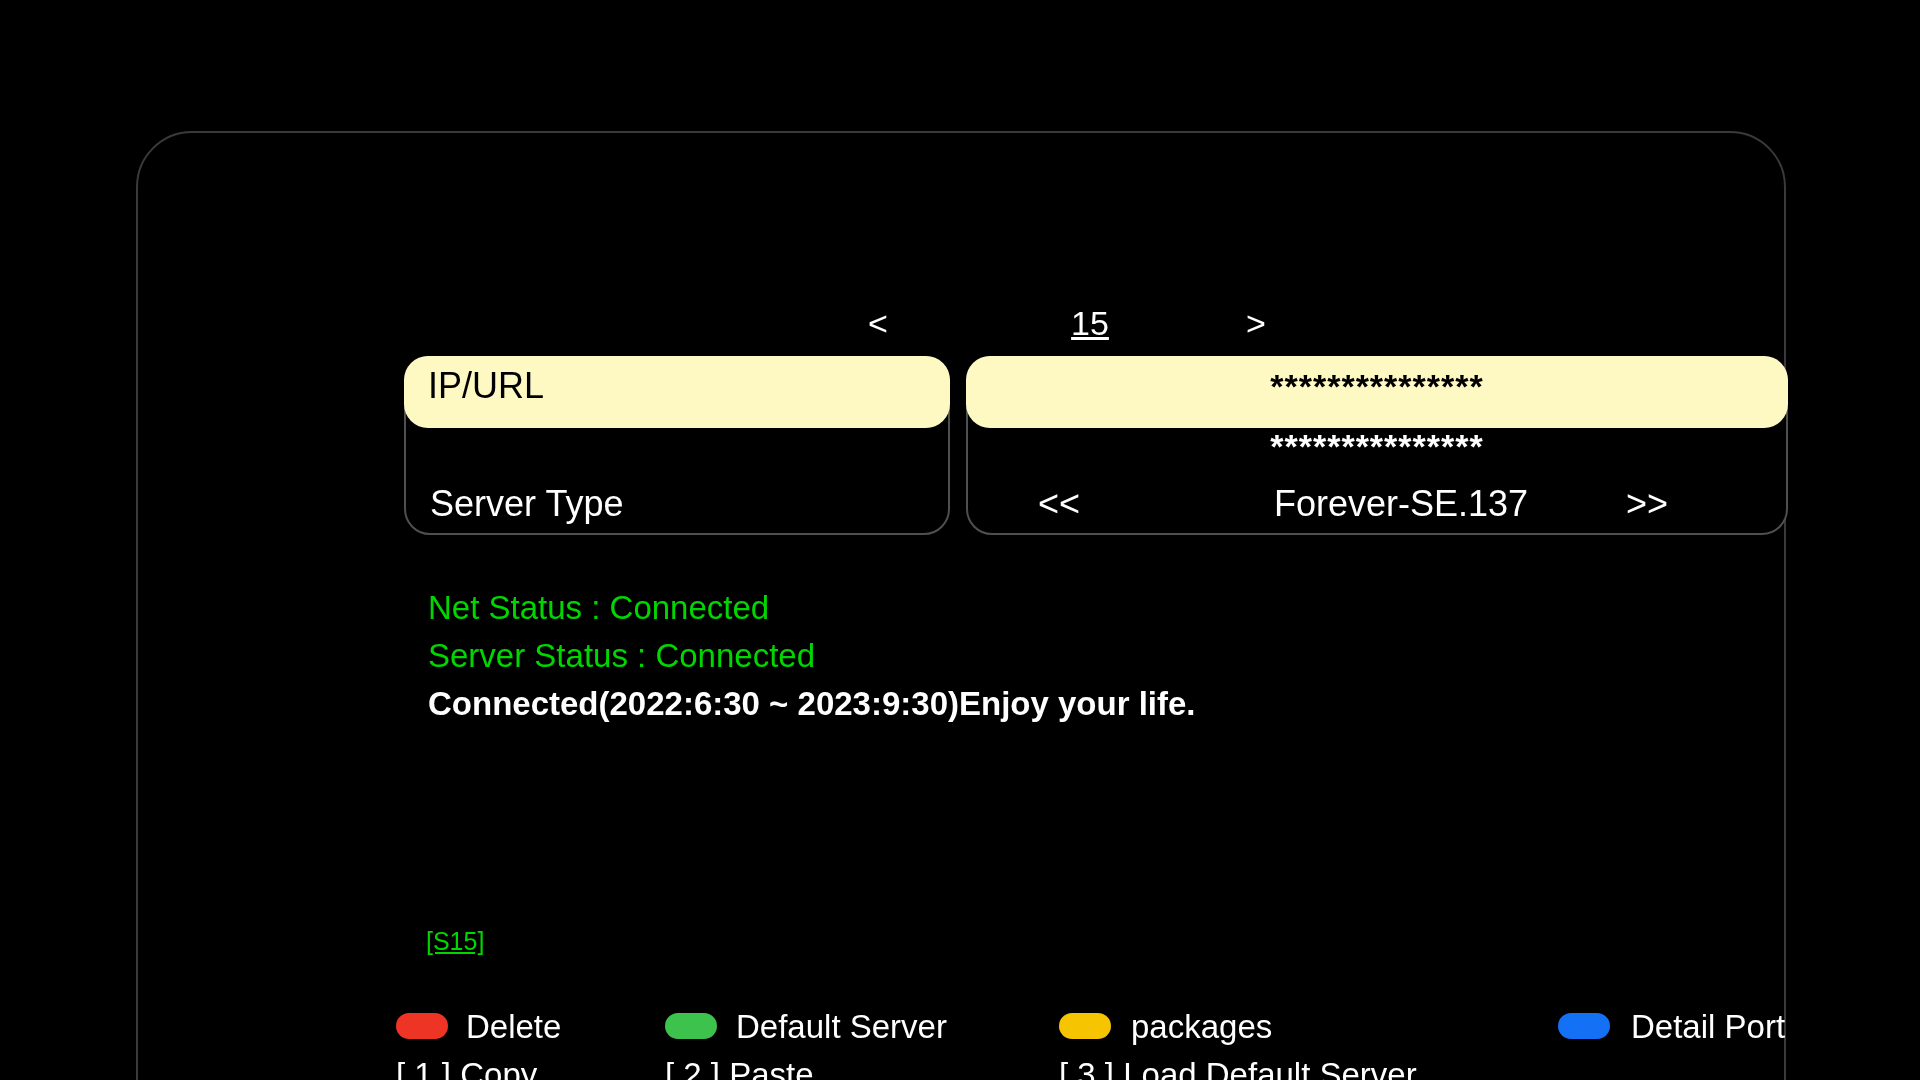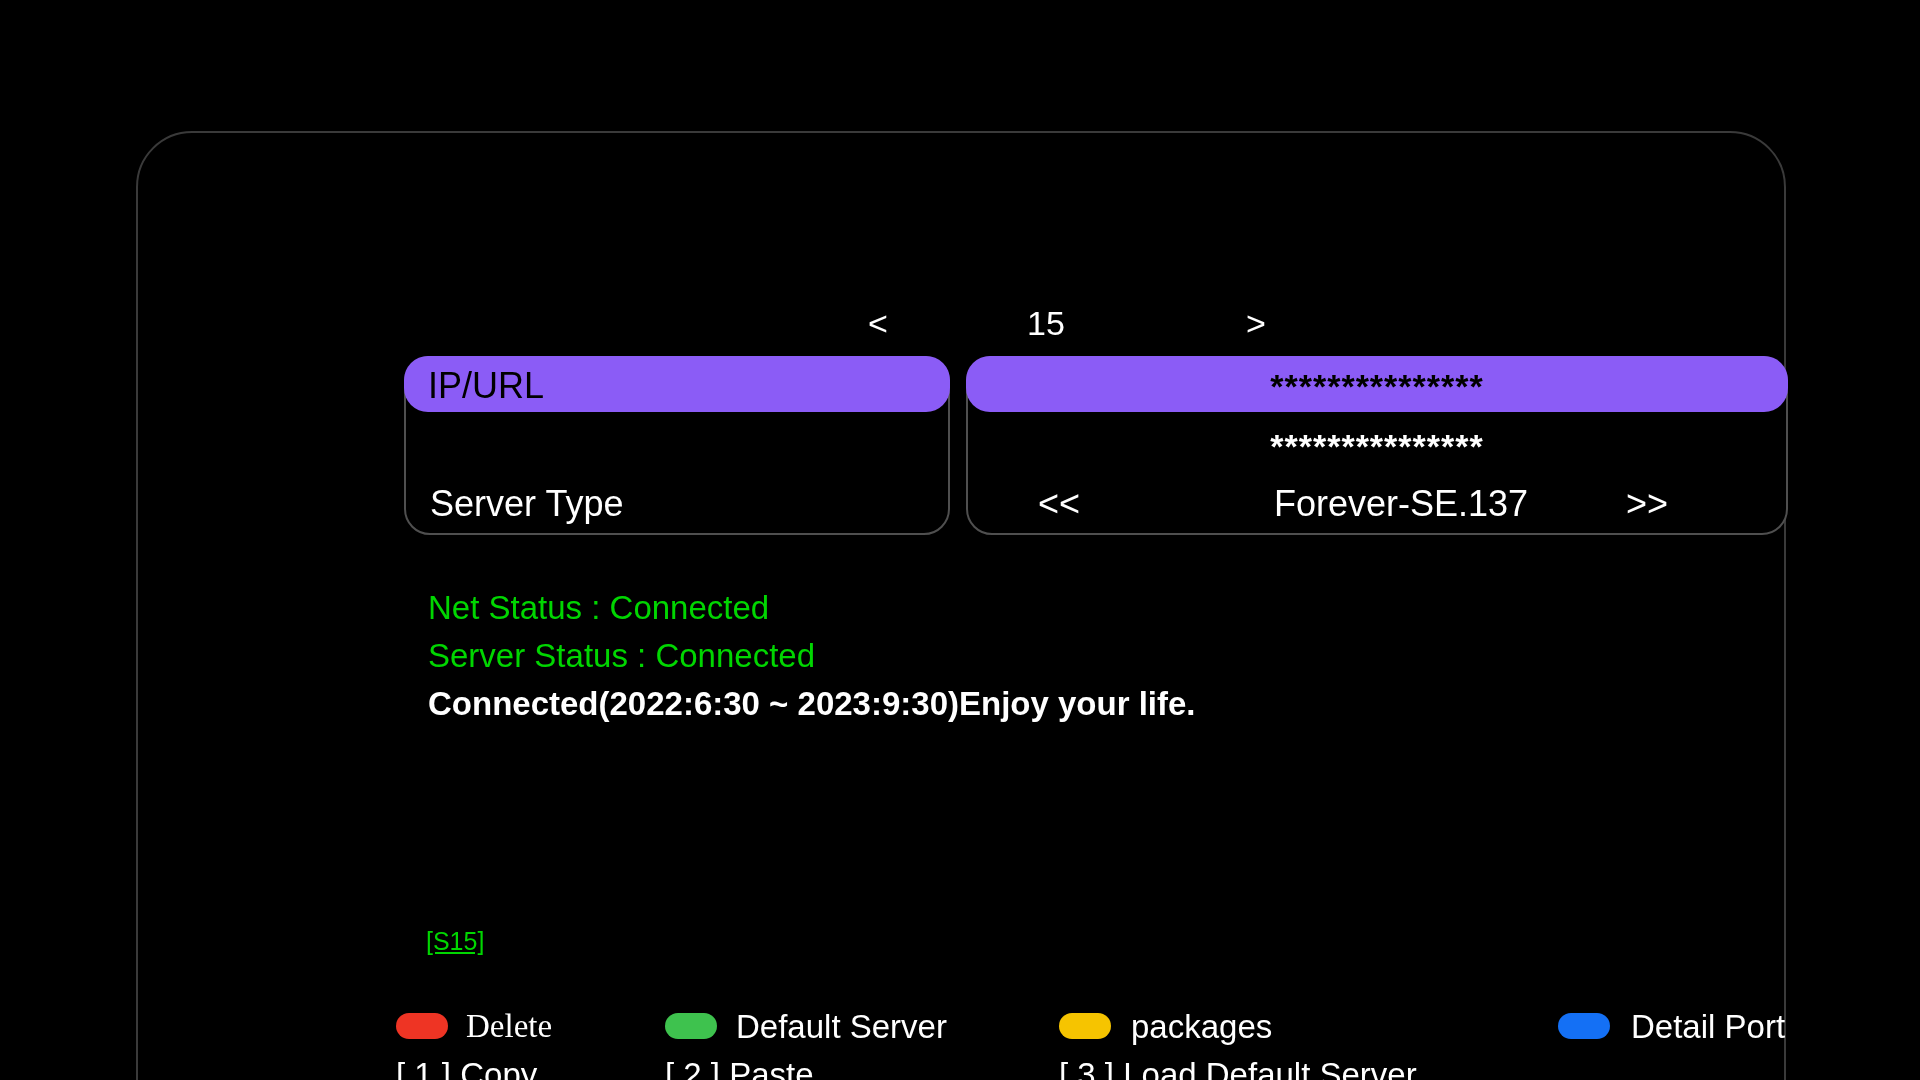--- a/index.html
+++ b/index.html
@@ -21,22 +21,22 @@
     position:absolute;top:223px;height:179px;
     border:2px solid #4f4f4f;border-radius:26px;box-sizing:border-box;
     background:#000;
   }
   .box-left{left:266px;width:546px;}
   .box-right{left:828px;width:822px;}
   .row{position:absolute;left:0;right:0;box-sizing:border-box;}
   .r2{top:59px;height:58px;}
   .r3{top:117px;height:58px;}
   .pill{
-    position:absolute;left:-2px;right:-2px;top:-2px;height:56px;
-    background:#8b5cf6;border-radius:24px;
+    position:absolute;left:-2px;right:-2px;top:-2px;height:72px;
+    background:#fef9c3;border-radius:24px;
   }
   .label-text{
     display:block;height:100%;line-height:58px;
     padding-left:24px;font-size:36px;color:#fff;white-space:nowrap;
   }
   .pill .label-text{color:#000;line-height:60px;}
   .stars{
     text-align:center;font-weight:bold;font-size:34px;letter-spacing:1px;
     line-height:60px;color:#fff;
   }
@@ -56,21 +56,21 @@
   .num-label{position:absolute;top:925px;height:34px;line-height:33px;
     font-size:33px;color:#fff;white-space:nowrap;}
 </style>
 </head>
 <body>
 
 <div class="screen">
   <div class="panel">
 
     <div class="nav-item" style="left:700px;width:80px;">&lt;</div>
-    <div class="nav-item" style="left:848px;width:120px;">15</div>
+    <div class="nav-item" style="left:892px;width:120px;text-decoration:underline;">15</div>
     <div class="nav-item" style="left:1078px;width:80px;">&gt;</div>
 
     <div class="box box-left">
       <div class="pill">
         <span class="label-text">IP/URL</span>
       </div>
       <div class="row r3">
         <span class="label-text">Server Type</span>
       </div>
     </div>
@@ -89,21 +89,21 @@
       </div>
     </div>
 
     <div class="status-line" style="top: 506px; color: rgb(0, 214, 0);">Server Status : Connected</div>
     <div class="status-line" style="top: 458px; color: rgb(0, 214, 0);">Net Status : Connected</div>
     <div class="status-line" style="top:554px;font-weight:bold;">Connected(2022:6:30 ~ 2023:9:30)Enjoy your life.</div>
 
     <div class="server-tag" style="color: rgb(0, 214, 0);">[S15]</div>
 
     <div class="key-oval" style="left: 258px; background: rgb(238, 52, 36);"></div>
-    <div class="key-label" style="left:328px;font-family:Liberation Serif, serif;">Delete</div>
+    <div class="key-label" style="left:328px;">Delete</div>
 
     <div class="key-oval" style="left: 527px; background: rgb(62, 194, 78);"></div>
     <div class="key-label" style="left:598px;">Default Server</div>
 
     <div class="key-oval" style="left: 921px; background: rgb(246, 196, 0);"></div>
     <div class="key-label" style="left:993px;">packages</div>
 
     <div class="key-oval" style="left: 1420px; background: rgb(20, 112, 245);"></div>
     <div class="key-label" style="left:1493px;">Detail Port</div>
 

